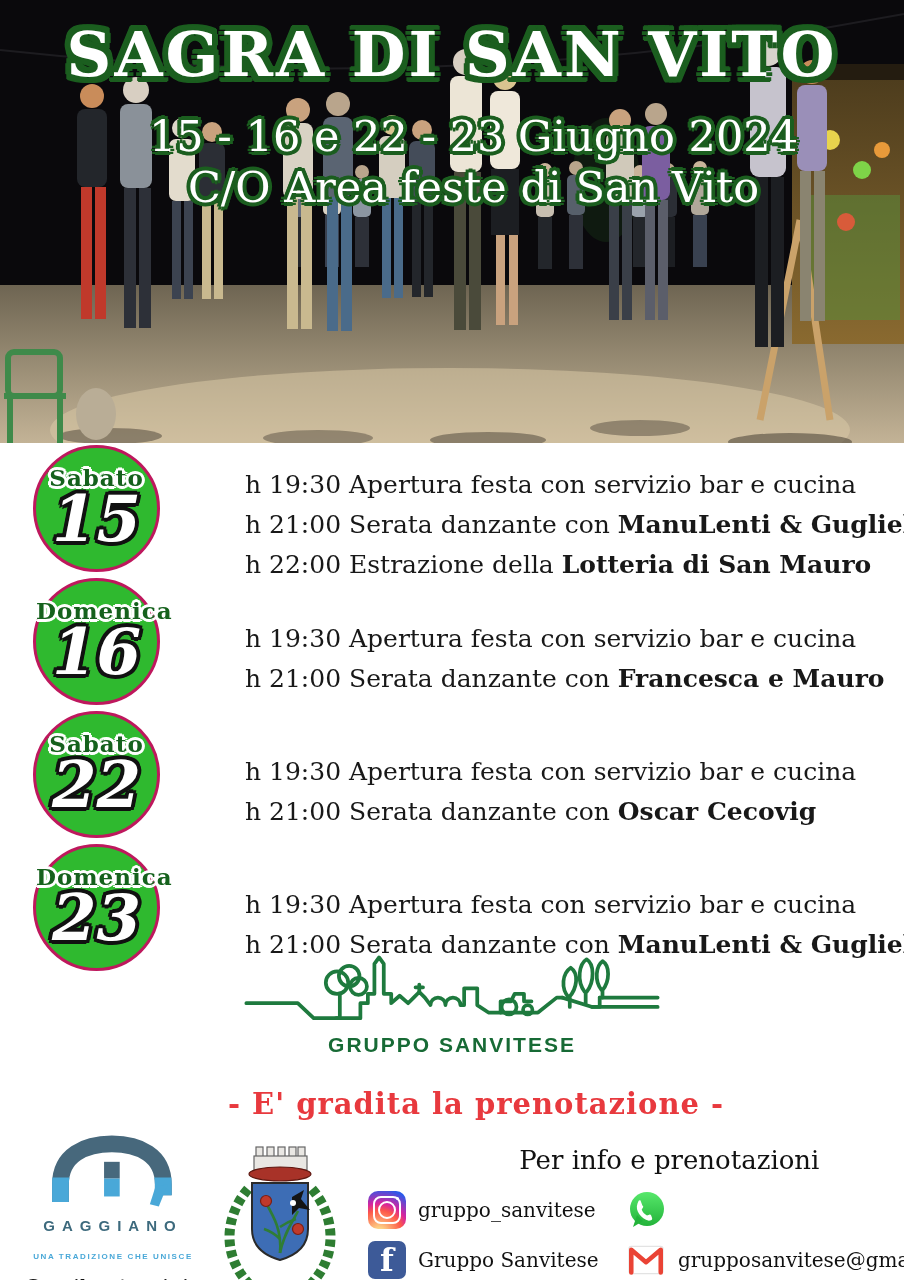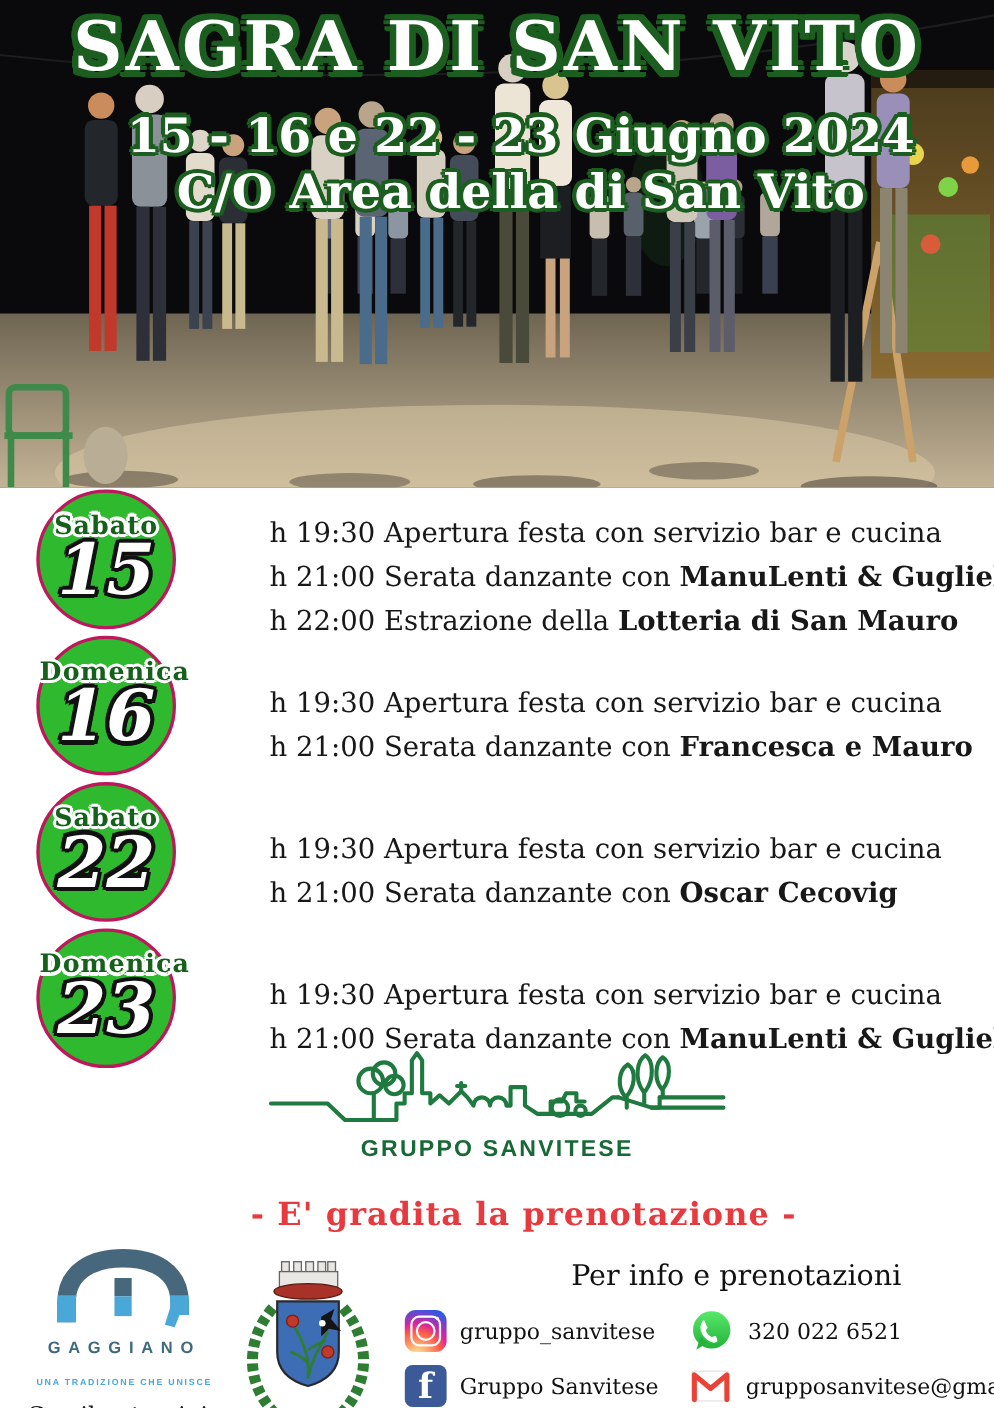--- a/index.html
+++ b/index.html
@@ -3,25 +3,25 @@
 <meta charset="utf-8">
 <style>
   html,body{margin:0;padding:0;background:#fff;}
   .poster{position:relative;width:904px;height:1280px;margin:0 auto;background:#ffffff;overflow:hidden;
           font-family:"DejaVu Serif","Liberation Serif",serif;color:#1b1b1b;}
 
   
   .hero{position:relative;width:904px;height:443px;background:#0a090c;overflow:hidden;}
   .hero svg{position:absolute;inset:0;}
   .hero-text{position:absolute;top:0;left:0;width:100%;text-align:center;}
-  .hero-title{margin-top:10px;font-size:62px;font-weight:bold;letter-spacing:3px;color:#ffffff;line-height:1.05;
+  .hero-title{margin-top:22px;font-size:62px;font-weight:bold;letter-spacing:3px;color:#ffffff;line-height:1.05;
     text-shadow:-5px -5px 0 #1b5e1f,5px -5px 0 #1b5e1f,-5px 5px 0 #1b5e1f,5px 5px 0 #1b5e1f,
                 -6px 0 0 #1b5e1f,6px 0 0 #1b5e1f,0 -6px 0 #1b5e1f,0 6px 0 #1b5e1f,
                 -4px -6px 0 #1b5e1f,4px 6px 0 #1b5e1f,4px -6px 0 #1b5e1f,-4px 6px 0 #1b5e1f;}
-  .hero-sub{margin-top:24px;font-size:43px;font-weight:bold;color:#ffffff;line-height:1.18;
+  .hero-sub{margin-top:24px;font-size:43px;font-weight:normal;color:#ffffff;line-height:1.18;
     text-shadow:-3px -3px 0 #1b5e1f,3px -3px 0 #1b5e1f,-3px 3px 0 #1b5e1f,3px 3px 0 #1b5e1f,
                 -4px 0 0 #1b5e1f,4px 0 0 #1b5e1f,0 -4px 0 #1b5e1f,0 4px 0 #1b5e1f;padding-left:43px;}
 
   
   .schedule{position:relative;padding-top:2px;}
   .srow{position:relative;height:133px;}
   .day-badge{position:absolute;left:33px;top:0;width:127px;height:127px;border-radius:50%;
      background:#2fb92f;border:3px solid #be185d;text-align:center;box-sizing:border-box;}
   .day-name{margin-top:16px;font-size:23px;font-weight:bold;color:#15611c;letter-spacing:1px;
     text-shadow:-2px -2px 0 #fff,2px -2px 0 #fff,-2px 2px 0 #fff,2px 2px 0 #fff,
@@ -238,21 +238,21 @@
       <g stroke="#3f8a4a" stroke-width="6" fill="none">
         <rect x="8" y="352" width="52" height="44" rx="6"></rect>
         <path d="M4,396 H66 M10,396 V443 M60,396 V443"></path>
       </g>
       <ellipse cx="96" cy="414" rx="20" ry="26" fill="#b9ad96"></ellipse>
     </svg>
     <div class="hero-text">
       <div class="hero-title">SAGRA DI SAN VITO</div>
       <div class="hero-sub">
         <div>15 - 16 e 22 - 23 Giugno 2024</div>
-        <div>C/O Area della di San Vito</div>
+        <div>C/O Area feste di San Vito</div>
       </div>
     </div>
   </div>
 
   <div class="schedule">
 
     <div class="srow">
       <div class="day-badge">
         <div class="day-name">Sabato</div>
         <div class="day-num">15</div>
@@ -394,21 +394,20 @@
               <defs>
                   <linearGradient id="wa" x1="0" y1="0" x2="0" y2="1">
                     <stop offset="0" stop-color="#57e86b"></stop>
                     <stop offset="1" stop-color="#23b33a"></stop>
                   </linearGradient>
                 </defs>
               <circle cx="21" cy="20" r="17" fill="url(#wa)"></circle>
               <polygon points="7,38 11,26 17,32" fill="#23b33a"></polygon>
               <path d="M14.5,11.5 c-1,-0.4 -1.8,0 -2.2,1 l-0.8,1.9 c-2.8,7 3.5,15.4 11.4,17.3 l2,-0.5 c1,-0.3 1.5,-1 1.2,-2 l-0.8,-2.5 c-0.3,-0.9 -1.2,-1.3 -2.1,-1 l-2.2,0.7 c-2.5,-1 -4.6,-3.3 -5.3,-5.8 l1.3,-2 c0.5,-0.8 0.2,-1.7 -0.6,-2.2 Z" fill="#ffffff"></path>
             </svg>
-            <div class="contact-label">320 022 6521</div>
           </div>
         </div>
         <div class="contact-row">
           <div class="contact-cell first">
             <div class="fb-icon"><span>f</span></div>
             <div class="contact-label">Gruppo Sanvitese</div>
           </div>
           <div class="contact-cell">
             <svg class="icon-svg" width="40" height="34" viewBox="0 0 34 30">
               <rect x="2" y="3" width="30" height="24" rx="2" fill="#ffffff" stroke="#e3e3e3" stroke-width="1"></rect>

